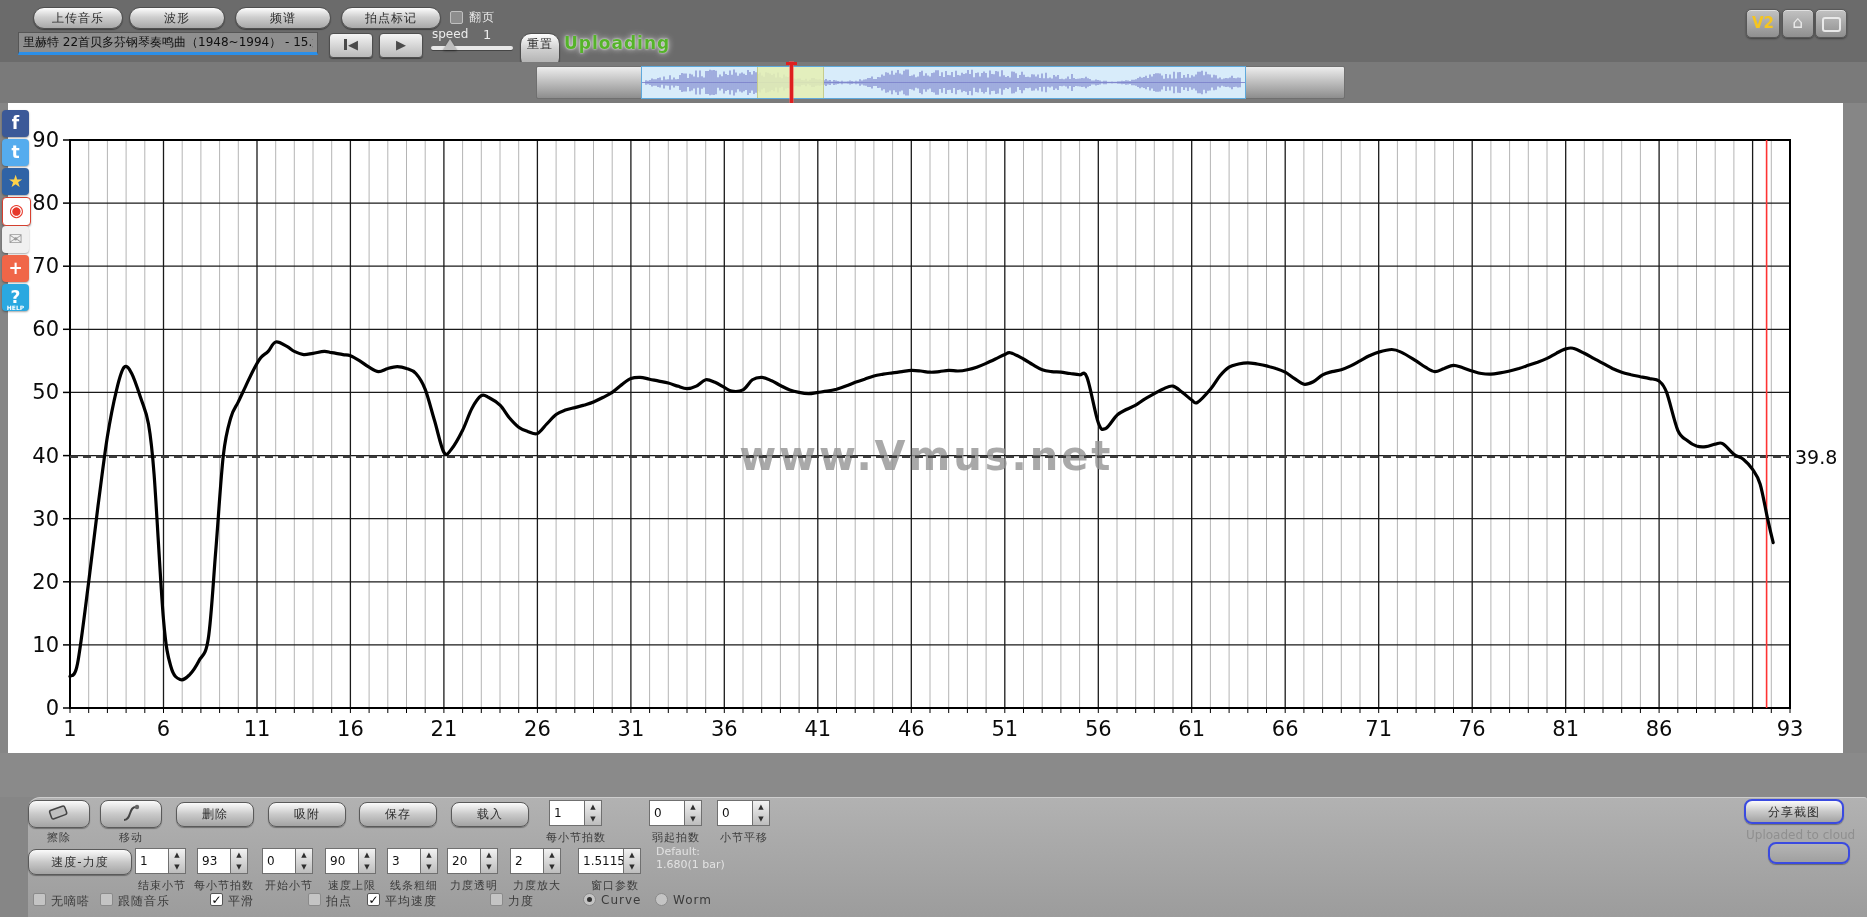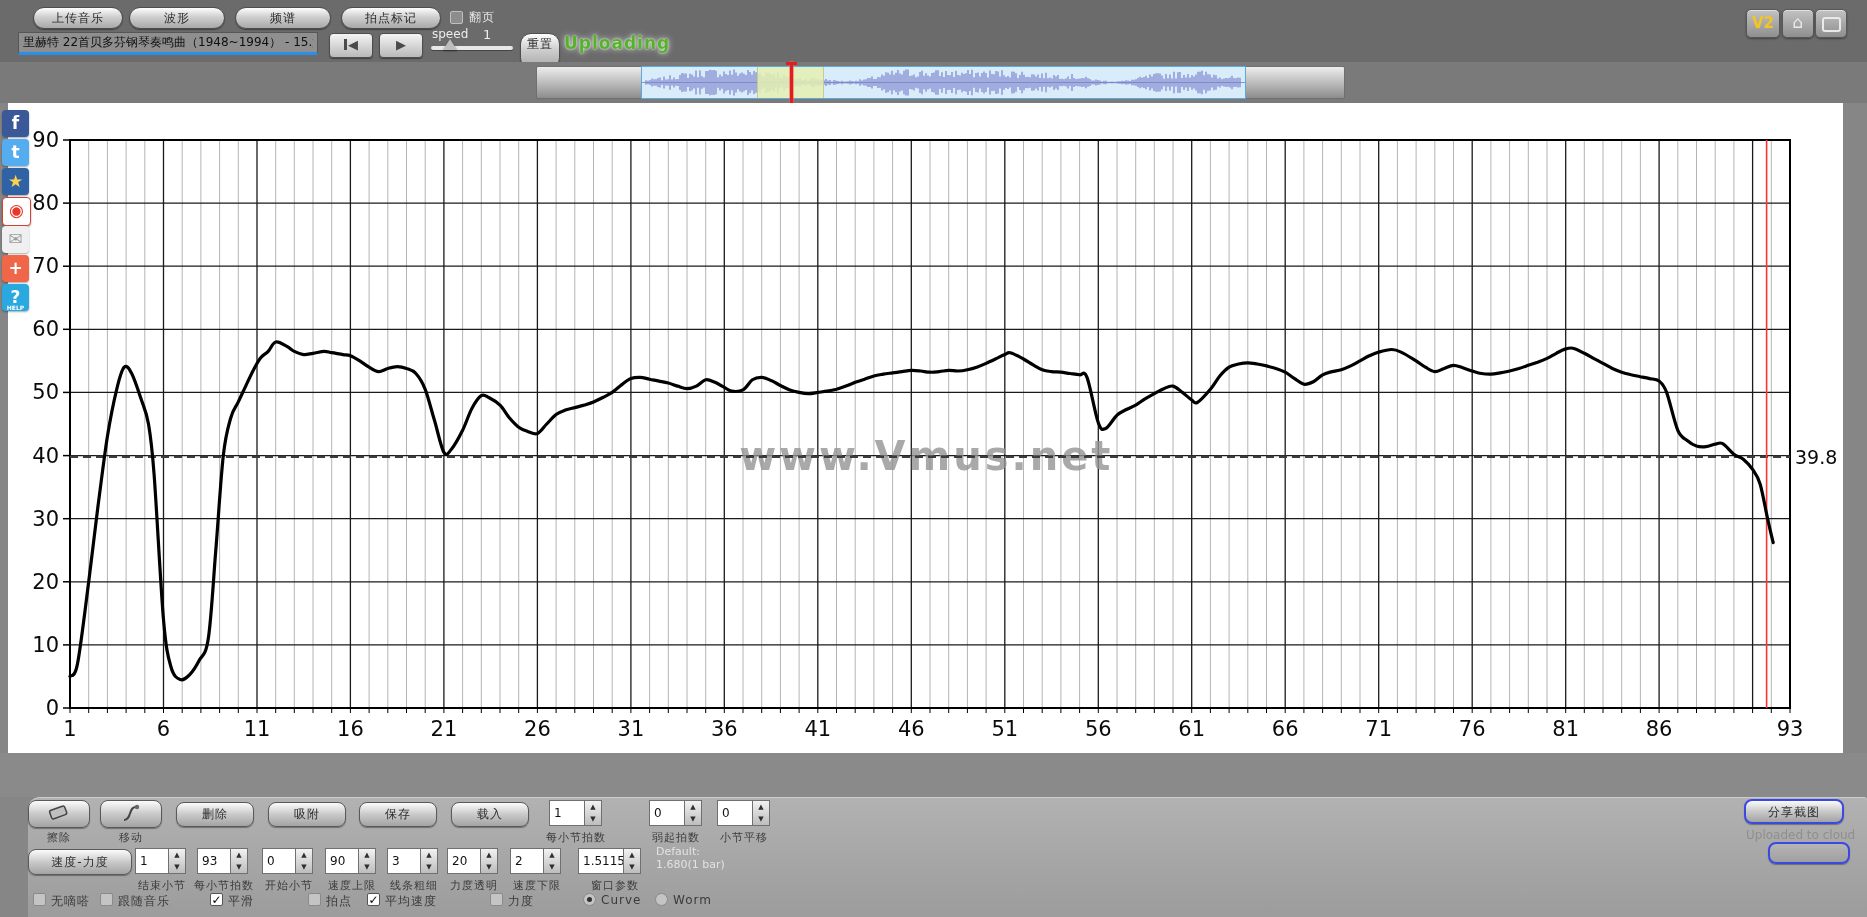--- a/index.html
+++ b/index.html
@@ -788,21 +788,21 @@
       </div>
     </div>
     <div class="p-label" style="left: 391px; top: 81px;">力度透明</div>
     <div class="spin" style="left: 482px; top: 51px; width: 51px;">
       <div class="val" style="width: 34px;">2</div>
       <div class="arr" style="left: 34px;">
         <div>▲</div>
         <div>▼</div>
       </div>
     </div>
-    <div class="p-label" style="left: 454px; top: 81px;">速度下限</div>
+    <div class="p-label" style="left: 454px; top: 81px;">力度放大</div>
     <div class="spin" style="left: 550px; top: 51px; width: 63px;">
       <div class="val" style="width: 46px;">1.5115</div>
       <div class="arr" style="left: 46px;">
         <div>▲</div>
         <div>▼</div>
       </div>
     </div>
     <div class="p-label" style="left: 532px; top: 81px;">窗口参数</div>
     <div class="cbrow-item" style="left: 5px;">
       <span class="box"></span>

